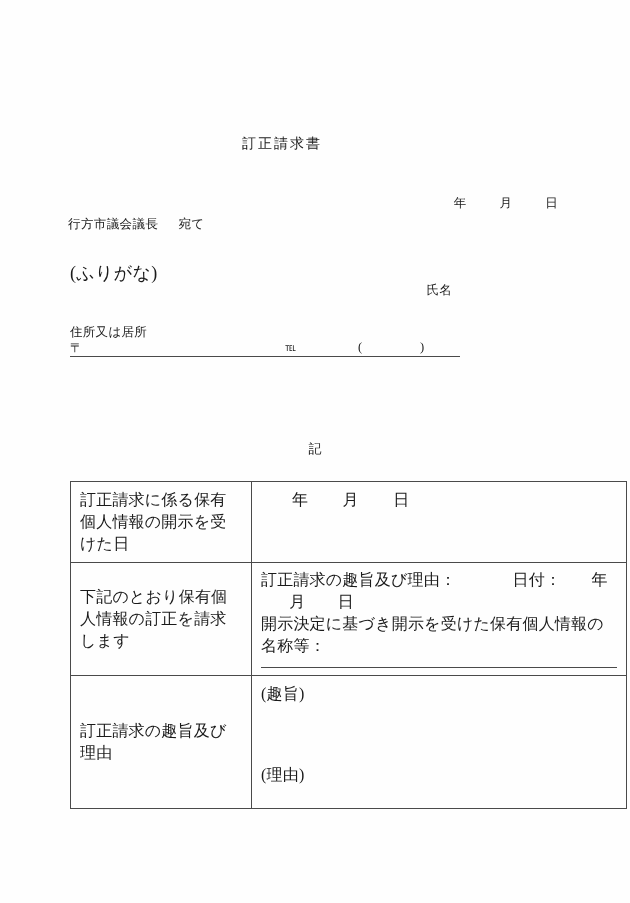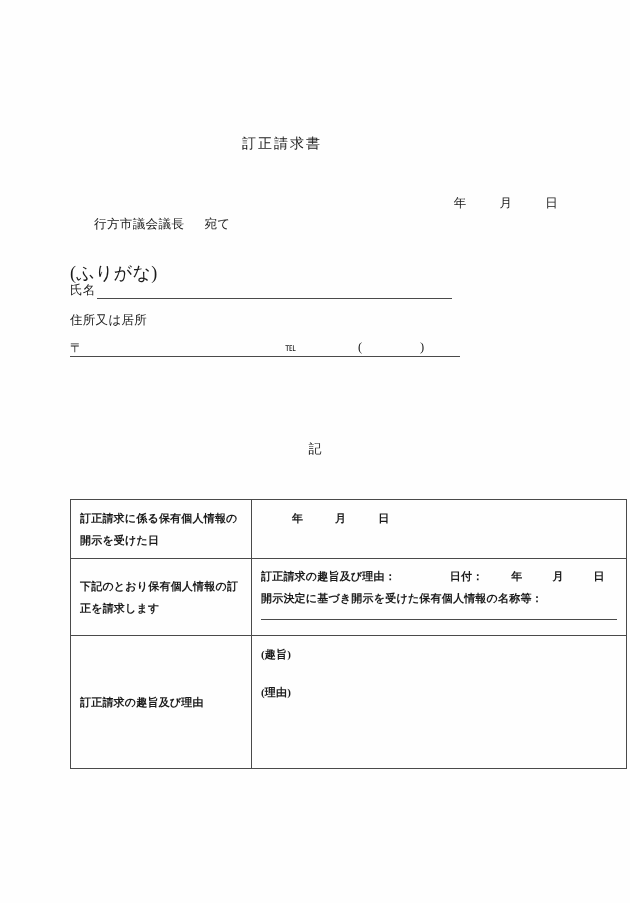--- a/index.html
+++ b/index.html
@@ -53,21 +53,21 @@
     top: 195px;
     font-size: 12.5px;
     letter-spacing: 0.3px;
     white-space: nowrap;
   }
   .date-line .gap { display: inline-block; width: 26px; }
 
   
   .addressee {
     position: absolute;
-    left: 94px;
+    left: 68px;
     top: 216px;
     font-size: 12.5px;
     letter-spacing: 0.4px;
     white-space: nowrap;
   }
   .addressee .sp { display: inline-block; width: 13px; }
 
   
   .furigana {
     position: absolute;
@@ -78,34 +78,35 @@
   }
   .name-row {
     position: absolute;
     left: 70px;
     top: 282px;
     width: 382px;
     font-size: 12.5px;
     display: flex;
     align-items: flex-end;
     letter-spacing: 0.3px;
+    flex-direction: column;
   }
   .name-row .label { flex: 0 0 auto; }
   .name-row .rule {
     flex: 1 1 auto;
     border-bottom: 1px solid #4a4a4a;
     height: 14px;
     margin-left: 1px;
   }
 
   
   .addr-label {
     position: absolute;
     left: 70px;
-    top: 312px;
+    top: 324px;
     font-size: 12.5px;
     letter-spacing: 0.3px;
   }
   .addr-row {
     position: absolute;
     left: 70px;
     top: 340px;
     width: 390px;
     height: 17px;
     font-size: 12.5px;
@@ -143,26 +144,25 @@
     top: 440px;
     width: 630px;
     text-align: center;
     font-size: 13px;
   }
 
   
   .form-table {
     position: absolute;
     left: 70px;
-    top: 499px;
+    top: 481px;
     width: 487px;
     border-collapse: collapse;
     table-layout: fixed;
-    font-size: 11px;
-    font-weight: bold;
+    font-size: 16px;
   }
   .form-table td {
     border: 1px solid #4a4a4a;
     padding: 7px 9px;
     vertical-align: middle;
     line-height: 22px;
     letter-spacing: 0.2px;
   }
   .form-table td.label-cell {
     width: 162px;
@@ -185,21 +185,21 @@
   .row2 .line-a .gap-c { display: inline-block; width: 24px; }
   .row2 .underline-field {
     margin-top: 8px;
     border-bottom: 1px solid #4a4a4a;
     height: 2px;
   }
 
   .row3 td { height: 118px; }
   .row3 .label-cell { vertical-align: middle; margin-top: 48px; }
   .row3 .value-cell { padding-top: 7px; }
-  .row3 .shushi { margin-bottom: 16px; }
+  .row3 .shushi { margin-bottom: 59px; }
 </style>
 </head>
 <body>
 
 <div class="page">
 
 
   <div class="doc-title">訂正請求書</div>
 
   <div class="date-line">

